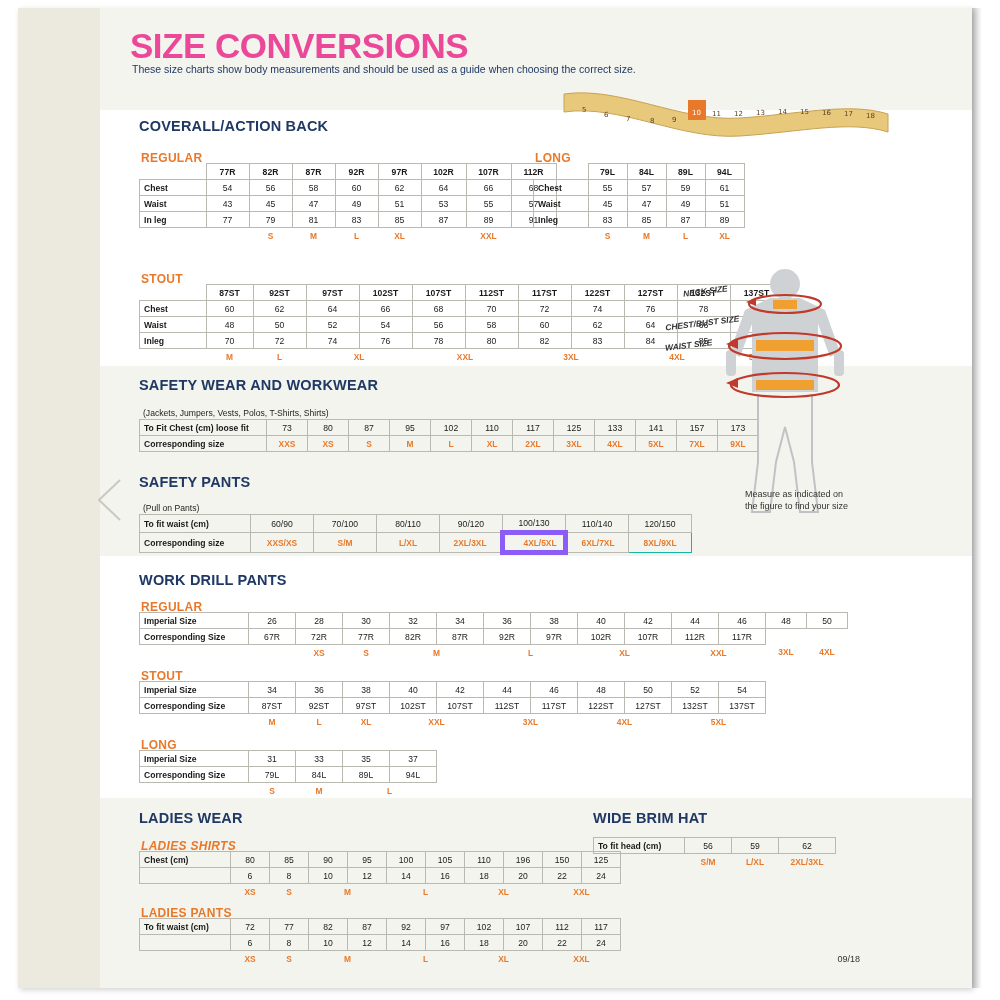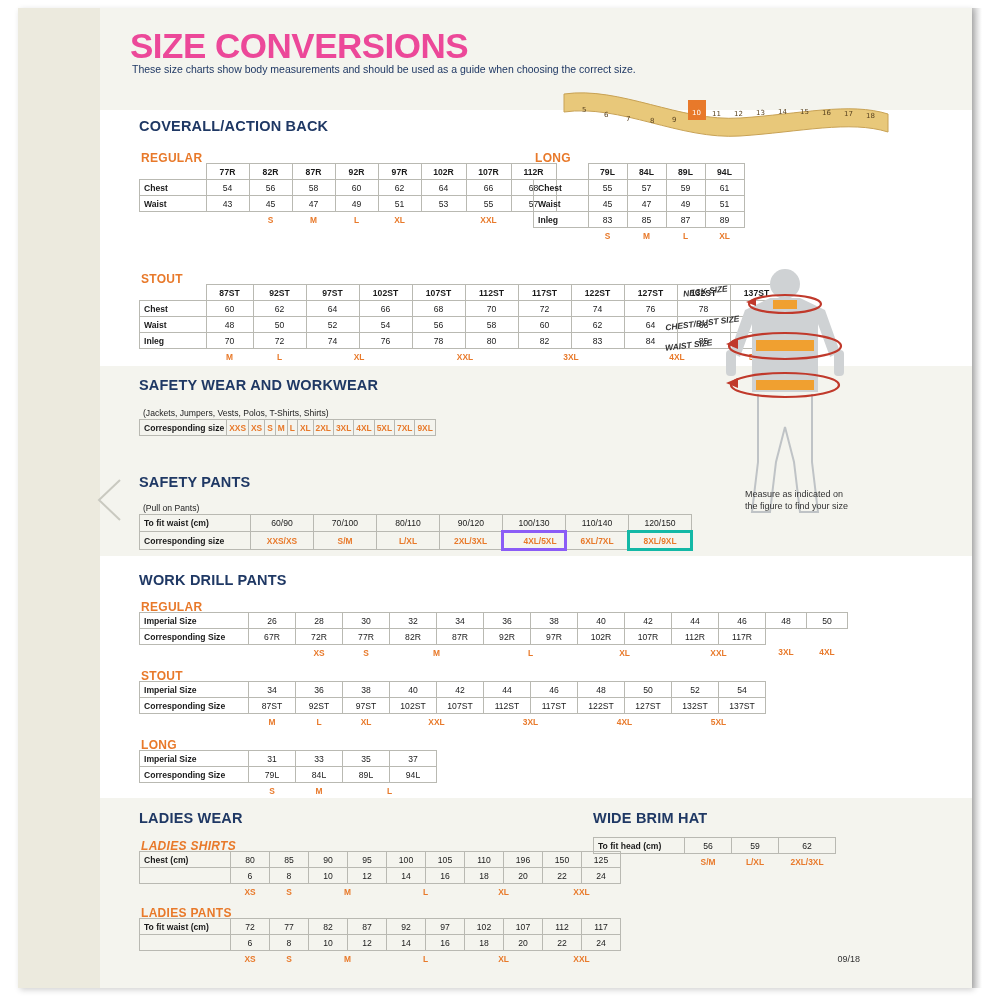--- a/index.html
+++ b/index.html
@@ -165,20 +165,31 @@
       <td>43</td>
       <td>45</td>
       <td>47</td>
       <td>49</td>
       <td>51</td>
       <td>53</td>
       <td>55</td>
       <td>57</td>
     </tr>
     <tr>
+      <td class="rowhead-b">In leg</td>
+      <td>77</td>
+      <td>79</td>
+      <td>81</td>
+      <td>83</td>
+      <td>85</td>
+      <td>87</td>
+      <td>89</td>
+      <td>91</td>
+    </tr>
+    <tr>
       <td class="nb"></td>
       <td class="size"></td>
       <td class="size">S</td>
       <td class="size">M</td>
       <td class="size">L</td>
       <td class="size">XL</td>
       <td class="size" colspan="3">XXL</td>
     </tr>
   </tbody>
     </table>
@@ -293,20 +304,35 @@
       <td class="size" colspan="2">4XL</td>
       <td class="size" colspan="2">5XL</td>
     </tr>
   </tbody>
     </table>
 
   <div class="sect" style="left:139px;top:377px;">SAFETY WEAR AND WORKWEAR</div>
   <div class="note" style="left:143px;top:408px;">(Jackets, Jumpers, Vests, Polos, T-Shirts, Shirts)</div>
   <table class="grid" style="left:139px;top:419px;">
     <tbody>
+        <tr>
+      <td class="rowhead-b" style="width:120px;">To Fit Chest (cm) loose fit</td>
+      <td style="width:36px;">73</td>
+      <td style="width:36px;">80</td>
+      <td style="width:36px;">87</td>
+      <td style="width:36px;">95</td>
+      <td style="width:36px;">102</td>
+      <td style="width:36px;">110</td>
+      <td style="width:36px;">117</td>
+      <td style="width:36px;">125</td>
+      <td style="width:36px;">133</td>
+      <td style="width:36px;">141</td>
+      <td style="width:36px;">157</td>
+      <td style="width:36px;">173</td>
+    </tr>
     <tr>
       <td class="rowhead-b">Corresponding size</td>
       <td class="size" style="border:1px solid #b9b9b2;">XXS</td>
       <td class="size" style="border:1px solid #b9b9b2;">XS</td>
       <td class="size" style="border:1px solid #b9b9b2;">S</td>
       <td class="size" style="border:1px solid #b9b9b2;">M</td>
       <td class="size" style="border:1px solid #b9b9b2;">L</td>
       <td class="size" style="border:1px solid #b9b9b2;">XL</td>
       <td class="size" style="border:1px solid #b9b9b2;">2XL</td>
       <td class="size" style="border:1px solid #b9b9b2;">3XL</td>
@@ -331,23 +357,23 @@
       <td style="width:58px;margin-left:20px;">100/130</td>
       <td style="width:58px;">110/140</td>
       <td style="width:58px;margin-left:28px;">120/150</td>
     </tr>
     <tr>
       <td class="rowhead-b">Corresponding size</td>
       <td class="size" style="border:1px solid #b9b9b2;">XXS/XS</td>
       <td class="size" style="border:1px solid #b9b9b2;">S/M</td>
       <td class="size" style="border:1px solid #b9b9b2;">L/XL</td>
       <td class="size" style="border:1px solid #b9b9b2;">2XL/3XL</td>
-      <td class="size" style="border:3px solid #8b5cf6;padding-left:14px;">4XL/5XL</td>
+      <td class="size" style="border:5px solid #8b5cf6;padding-left:14px;">4XL/5XL</td>
       <td class="size" style="border:1px solid #b9b9b2;">6XL/7XL</td>
-      <td class="size" style="border:3px solid #14b8a6;">8XL/9XL</td>
+      <td class="size" style="border:1px solid #14b8a6;">8XL/9XL</td>
     </tr>
   </tbody>
     </table>
 
   <svg class="arrowleft" viewBox="0 0 26 44">
     <path d="M24,2 L3,22 L24,42" fill="none" stroke="#c9c9c0" stroke-width="2"></path>
   </svg>
 
   <div class="sect" style="left:139px;top:572px;">WORK DRILL PANTS</div>
 

